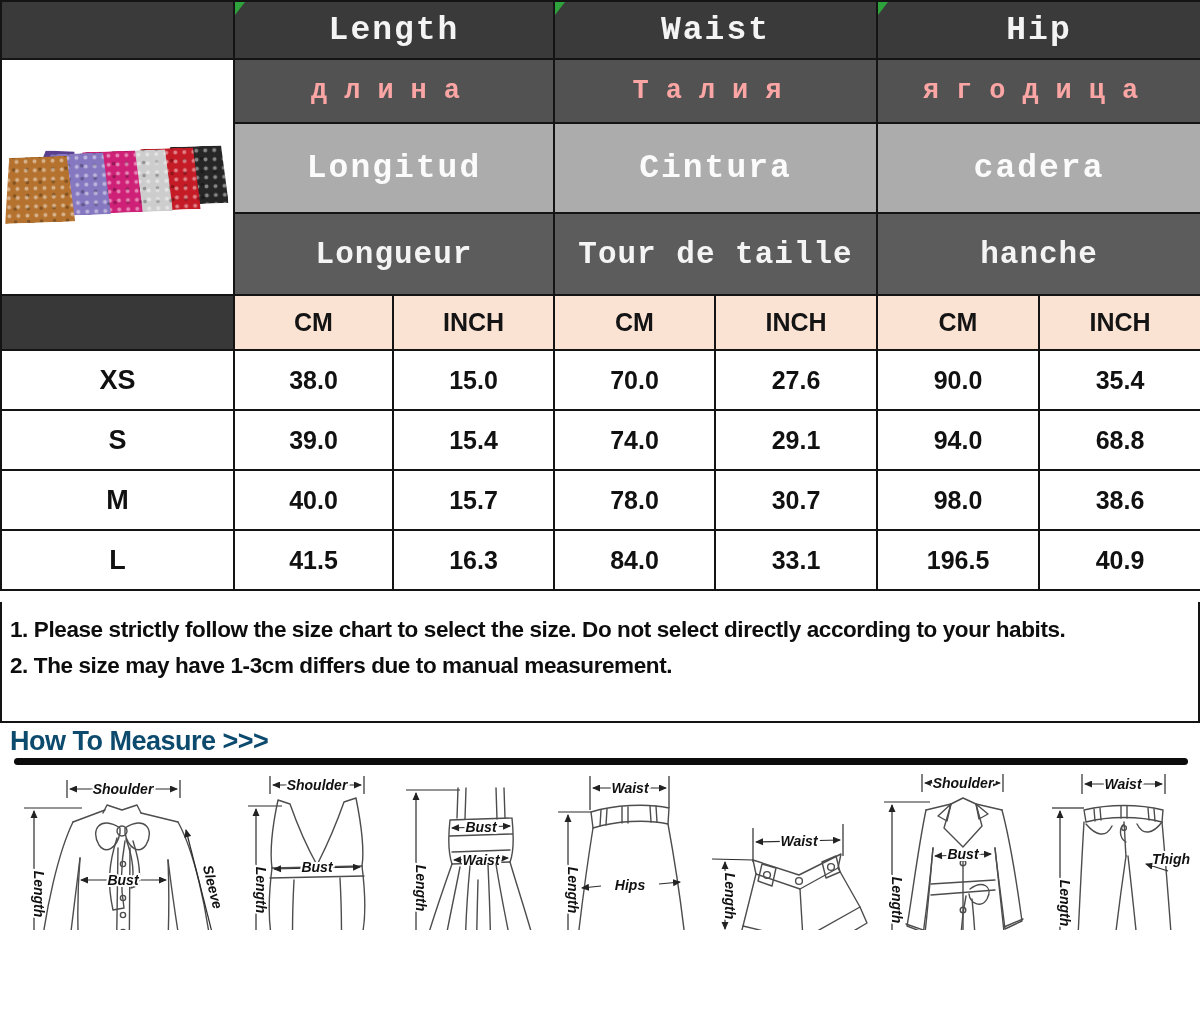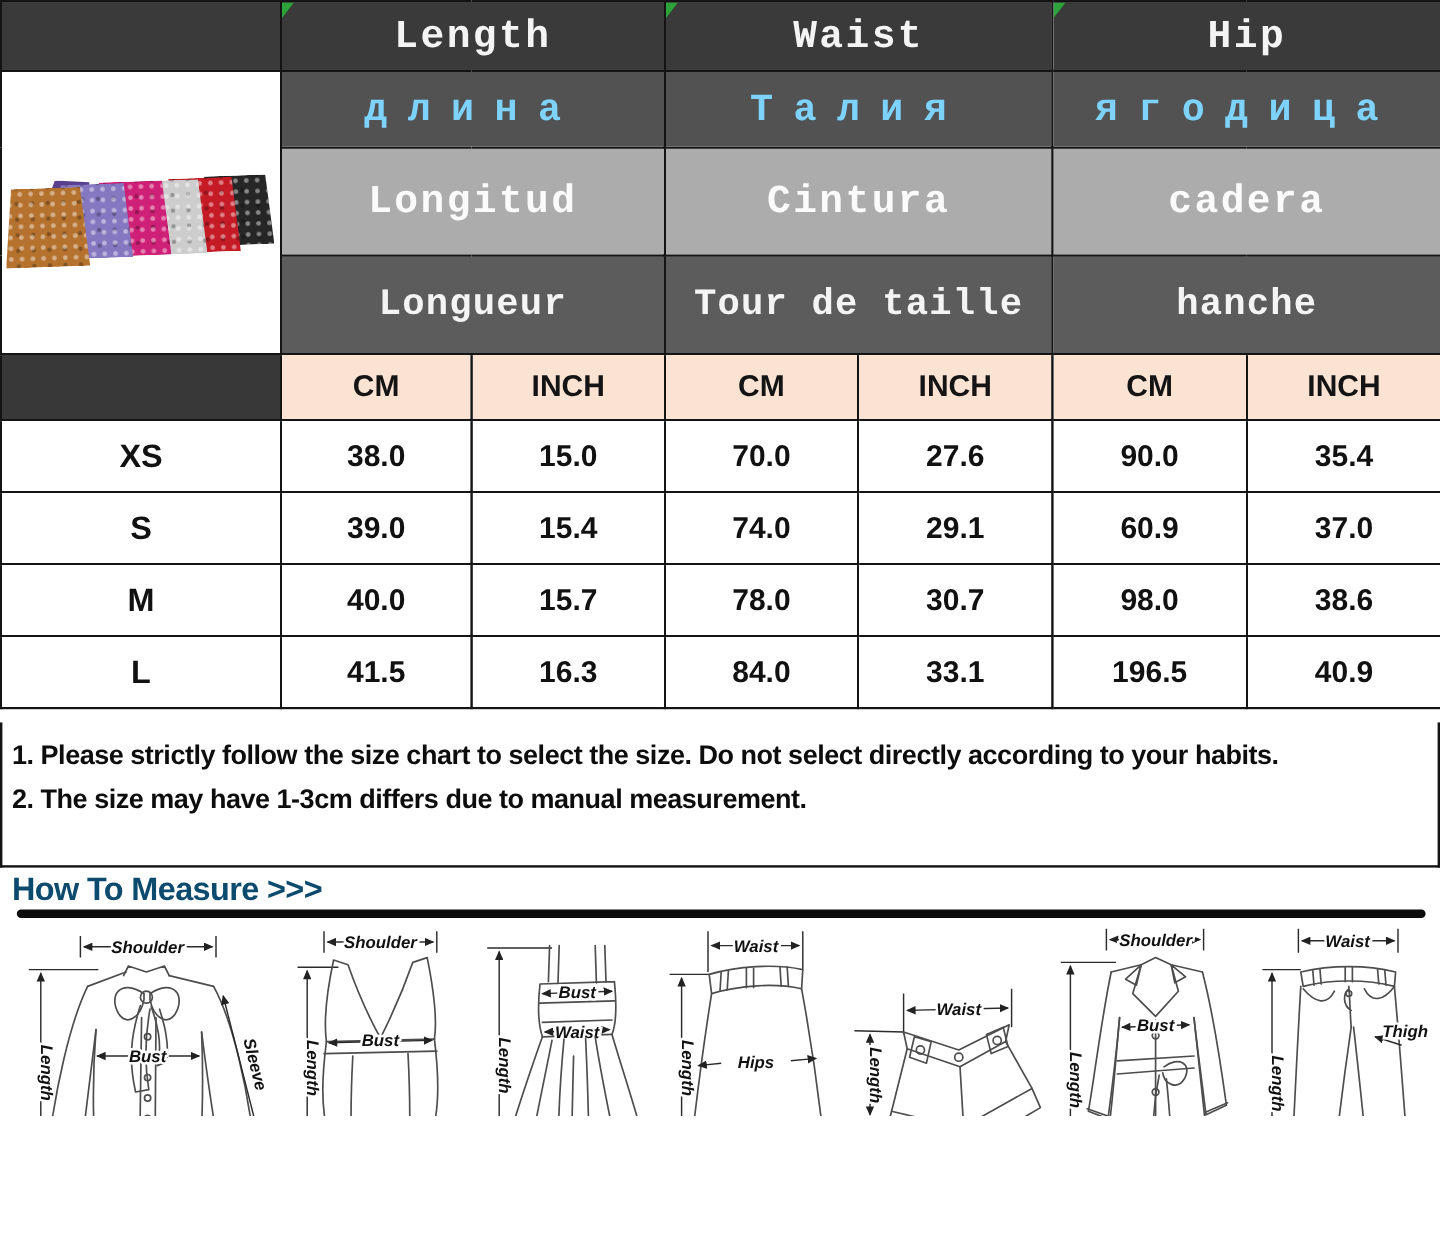--- a/index.html
+++ b/index.html
@@ -5,22 +5,22 @@
   html,body{margin:0;padding:0;background:#ffffff;}
   .sheet{position:relative;width:1200px;height:930px;background:#fff;overflow:hidden;
          font-family:"Liberation Sans","DejaVu Sans",sans-serif;}
 
   
   table.size-table{position:absolute;top:0;left:0;width:1200px;border-collapse:collapse;table-layout:fixed;}
   table.size-table td{border:2px solid #141414;text-align:center;vertical-align:middle;padding:0;position:relative;overflow:hidden;}
   td.dark{background:#383838;}
   .r-en td{height:56px;background:#3a3a3a;color:#f4f4f4;
      font-family:"Liberation Mono","DejaVu Sans Mono",monospace;font-weight:bold;font-size:33px;letter-spacing:2px;}
-  .r-ru td{height:62px;background:#525252;color:#7dd3fc;
-     font-family:"Liberation Mono","DejaVu Sans Mono",monospace;font-weight:bold;font-size:32px;letter-spacing:17px;}
+  .r-ru td{height:62px;background:#525252;color:#fca5a5;
+     font-family:"Liberation Mono","DejaVu Sans Mono",monospace;font-weight:bold;font-size:27px;letter-spacing:17px;}
   .r-es td{height:88px;background:#acacac;color:#fbfbfb;
      font-family:"Liberation Mono","DejaVu Sans Mono",monospace;font-weight:bold;font-size:33px;letter-spacing:2px;}
   .r-fr td{height:80px;background:#5c5c5c;color:#f4f4f4;
      font-family:"Liberation Mono","DejaVu Sans Mono",monospace;font-weight:bold;font-size:31px;letter-spacing:1px;}
   .r-unit td{height:53px;background:#fbe3d4;color:#141414;font-weight:bold;font-size:25px;}
   .r-unit td.dark{background:#383838;}
   .r-data td{height:58px;background:#ffffff;color:#111;font-weight:bold;font-size:25px;}
   .r-data td.size{font-size:27px;}
   td.img-cell{background:#ffffff;}
 
@@ -140,22 +140,22 @@
       <td>27.6</td>
       <td>90.0</td>
       <td>35.4</td>
     </tr>
     <tr class="r-data">
       <td class="size">S</td>
       <td>39.0</td>
       <td>15.4</td>
       <td>74.0</td>
       <td>29.1</td>
-      <td>60.9</td>
-      <td>37.0</td>
+      <td>94.0</td>
+      <td>68.8</td>
     </tr>
     <tr class="r-data">
       <td class="size">M</td>
       <td>40.0</td>
       <td>15.7</td>
       <td>78.0</td>
       <td>30.7</td>
       <td>98.0</td>
       <td>38.6</td>
     </tr>

